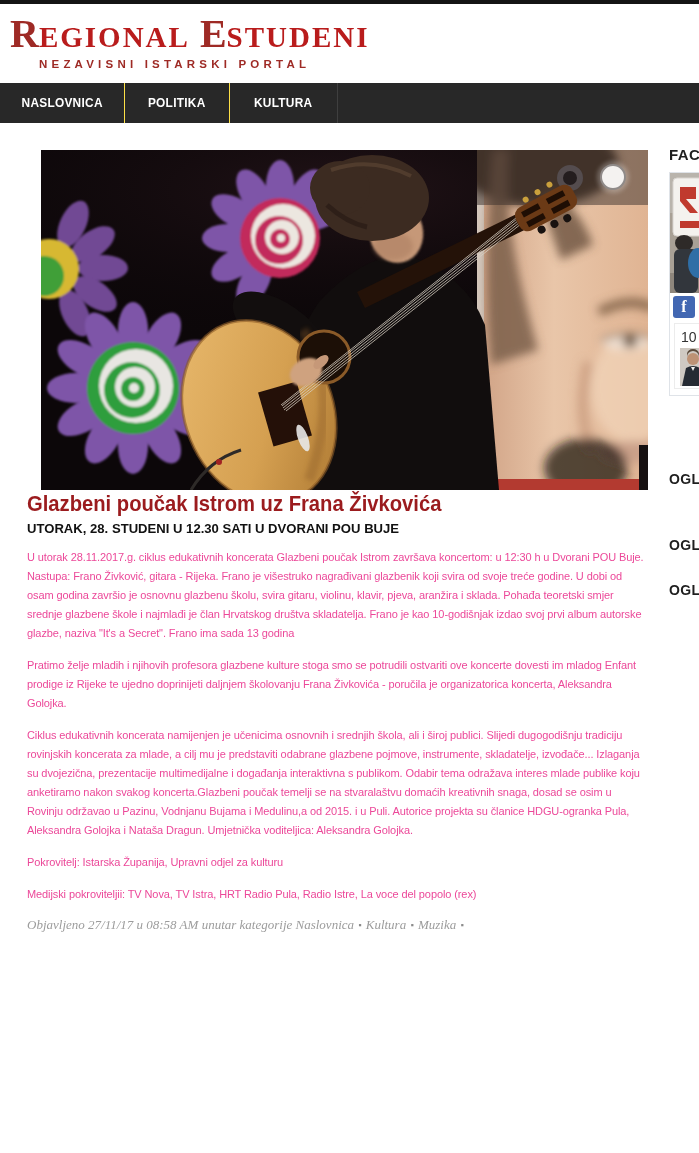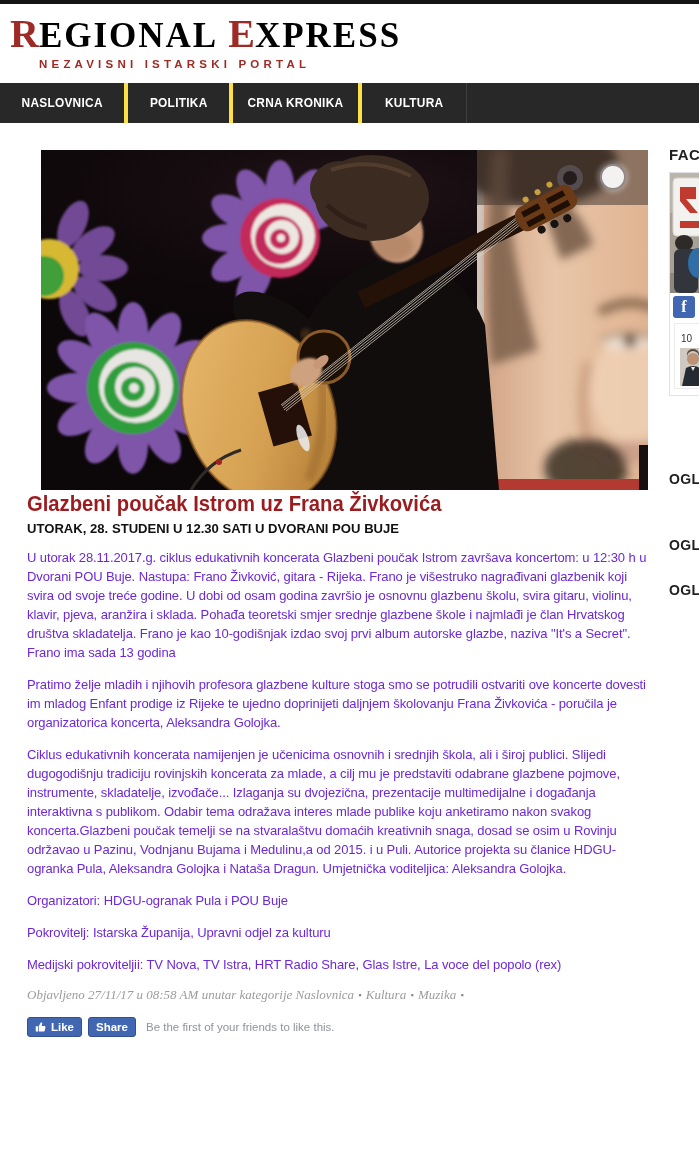--- a/index.html
+++ b/index.html
@@ -5,43 +5,43 @@
   html,body{margin:0;padding:0}
   body{width:699px;height:1153px;position:relative;background:#fff;overflow:hidden;
        font-family:"Liberation Sans",sans-serif;-webkit-font-smoothing:antialiased}
 
   
   .topbar{position:absolute;left:0;top:0;width:699px;height:4px;background:#141414}
 
   
   .logo{position:absolute;left:10px;top:10px;white-space:nowrap;cursor:pointer}
   .lg-cap{font-family:"Liberation Serif",serif;font-weight:700;font-size:40px;color:#9e2a25}
-  .lg-rest{font-family:"Liberation Serif",serif;font-weight:700;font-size:35px;color:#000000;letter-spacing:2px}
+  .lg-rest{font-family:"Liberation Serif",serif;font-weight:700;font-size:29px;color:#b91c1c;letter-spacing:2px}
   .lg-gap{display:inline-block;width:10px}
   .tagline{position:absolute;left:39px;top:58px;font-family:Liberation Sans, sans-serif;font-weight:700;
            font-size:11.5px;color:#9e2a25;letter-spacing:4.2px}
 
   
   .nav{position:absolute;left:0;top:83px;width:699px;height:40px;background:#282828;display:flex}
   .nav-item{height:40px;line-height:40px;text-align:center;color:#fff;font-size:13.5px;font-weight:700;
             cursor:pointer;box-sizing:border-box}
-  .nav-item + .nav-item{border-left:4px solid #fde047}
+  .nav-item + .nav-item{border-left:1px solid #fde047}
   .nav-label{display:inline-block;transform:scaleX(.88);transform-origin:center;letter-spacing:.3px}
   .nav-fill{border-left:1px solid #3f3f3f;flex:1}
 
   
   .photo{position:absolute;left:41px;top:150px;width:607px;height:340px;overflow:hidden}
 
   
   .content{position:absolute;left:27px;top:492px;width:622px}
   h1.title{margin:0 0 4px 0;font-size:21.5px;line-height:24px;color:#9b1b1e;font-weight:700;
            transform:scaleX(.94);transform-origin:left;white-space:nowrap}
   h2.subtitle{margin:0 0 10px 0;font-size:13.5px;line-height:18px;color:#111;font-weight:700;
            transform:scaleX(.97);transform-origin:left;white-space:nowrap}
-  .content p{margin:0 0 13px 0;font-size:13px;line-height:19px;color:#6d28d9;letter-spacing:-.1px}
+  .content p{margin:0 0 13px 0;font-size:11px;line-height:19px;color:#ec4899;letter-spacing:-.1px}
   .meta{margin-top:6px;font-family:"Liberation Serif",serif;font-style:italic;font-size:13px;color:#9c9c9c}
   .meta .cat{cursor:pointer}
   .meta .blt{font-style:normal;font-size:9px;color:#8a8a8a;vertical-align:1px;padding:0 1px}
 
   
   .fb-bar{margin-top:14px;display:flex;align-items:center}
   .fb-btn{background:#4267b2;border:1px solid #35508c;border-radius:3px;color:#fff;font-size:11.5px;
           font-weight:700;height:20px;line-height:18px;padding:0 7px;display:flex;align-items:center;
           cursor:pointer;box-sizing:border-box}
   .fb-btn svg{margin-right:4px}
@@ -55,37 +55,36 @@
   .sb-ogl-1{top:471px;font-size:14px}
   .sb-ogl-2{top:537px;font-size:14px}
   .sb-ogl-3{top:582px;font-size:14px}
   .fb-widget{position:absolute;left:0;top:172px;width:300px;height:224px;border:1px solid #dfe3e8;background:#fff;box-sizing:border-box}
   .fb-cover{position:relative;width:100%;height:120px;overflow:hidden;cursor:pointer}
   .fb-ficon{position:absolute;left:3px;top:123px;width:22px;height:22px;background:#4267b2;border-radius:3px;
             color:#fff;font-weight:700;font-size:16px;text-align:center;line-height:21px;cursor:pointer;
             font-family:"Liberation Serif",serif}
   .fb-card{position:absolute;left:4px;top:150px;width:290px;height:66px;background:#fff;border:1px solid #ececec;
            box-sizing:border-box;padding:4px 6px}
-  .fb-count{font-size:10px;color:#333}
+  .fb-count{font-size:14px;color:#333}
   .fb-man{position:absolute;left:5px;top:24px}
 </style>
 </head>
 <body>
 
 <div class="topbar"></div>
 
 <div class="logo">
-  <span class="lg-cap">R</span><span class="lg-rest">EGIONAL</span><span class="lg-gap"></span><span class="lg-cap">E</span><span class="lg-rest">XPRESS</span>
+  <span class="lg-cap">R</span><span class="lg-rest">EGIONAL</span><span class="lg-gap"></span><span class="lg-cap">E</span><span class="lg-rest">STUDENI</span>
 </div>
 <div class="tagline">NEZAVISNI ISTARSKI PORTAL</div>
 
 <div class="nav">
   <div class="nav-item" style="width:124px"><span class="nav-label">NASLOVNICA</span></div>
   <div class="nav-item" style="width:105px"><span class="nav-label">POLITIKA</span></div>
-  <div class="nav-item" style="width:129px"><span class="nav-label">CRNA KRONIKA</span></div>
   <div class="nav-item" style="width:108px"><span class="nav-label">KULTURA</span></div>
   <div class="nav-fill"></div>
 </div>
 
 <div class="photo">
 <svg width="607" height="340" viewBox="0 0 607 340">
   <defs>
     <linearGradient id="skin" x1="0" y1="0" x2="1" y2="0">
       <stop offset="0" stop-color="#cfa184"></stop>
           <stop offset=".45" stop-color="#e9c6a9"></stop>
@@ -248,46 +247,33 @@
   </g>
 </svg>
 </div>
 
 <div class="content">
   <h1 class="title">Glazbeni poučak Istrom uz Frana Živkovića</h1>
   <h2 class="subtitle">UTORAK, 28. STUDENI U 12.30 SATI U DVORANI POU BUJE</h2>
   <p>U utorak 28.11.2017.g. ciklus edukativnih koncerata Glazbeni poučak Istrom završava koncertom:  u 12:30 h u Dvorani  POU Buje. Nastupa: Frano Živković, gitara - Rijeka. Frano je višestruko nagrađivani glazbenik koji svira od svoje treće godine. U dobi od osam godina završio je osnovnu glazbenu školu, svira gitaru, violinu, klavir, pjeva, aranžira i sklada. Pohađa teoretski smjer srednje glazbene škole i najmlađi je član Hrvatskog društva skladatelja. Frano je kao 10-godišnjak izdao svoj prvi album autorske glazbe, naziva "It's a Secret". Frano ima sada 13 godina</p>
   <p>Pratimo želje mladih i njihovih profesora glazbene kulture  stoga smo se potrudili  ostvariti ove koncerte dovesti im mladog Enfant prodige iz Rijeke te ujedno doprinijeti daljnjem školovanju  Frana Živkovića - poručila je organizatorica koncerta, Aleksandra Golojka.</p>
   <p>Ciklus edukativnih koncerata namijenjen je učenicima osnovnih i srednjih škola, ali i široj publici. Slijedi dugogodišnju tradiciju rovinjskih koncerata za mlade, a cilj mu je predstaviti odabrane glazbene pojmove, instrumente, skladatelje, izvođače... Izlaganja su dvojezična, prezentacije multimedijalne i događanja interaktivna s publikom. Odabir tema odražava interes mlade publike koju anketiramo nakon svakog koncerta.Glazbeni poučak temelji se na stvaralaštvu domaćih kreativnih snaga, dosad se osim u Rovinju održavao u Pazinu, Vodnjanu Bujama i Medulinu,a od 2015. i u Puli. Autorice projekta su članice HDGU-ogranka Pula, Aleksandra Golojka i Nataša Dragun. Umjetnička voditeljica: Aleksandra Golojka.</p>
-  <p>Organizatori: HDGU-ogranak Pula i POU Buje</p>
   <p>Pokrovitelj: Istarska Županija, Upravni odjel za kulturu</p>
-  <p>Medijski pokroviteljii: TV Nova, TV Istra, HRT Radio Share, Glas Istre, La voce del popolo (rex)</p>
+  <p>Medijski pokroviteljii: TV Nova, TV Istra, HRT Radio Pula, Radio Istre, La voce del popolo (rex)</p>
 
   <div class="meta">
     <span>Objavljeno 27/11/17 u 08:58 AM unutar kategorije</span>
     <span class="cat">Naslovnica</span>
     <span class="blt">▪</span>
     <span class="cat">Kultura</span>
     <span class="blt">▪</span>
     <span class="cat">Muzika</span>
     <span class="blt">▪</span>
   </div>
 
-  <div class="fb-bar">
-    <div class="fb-btn">
-      <svg width="12" height="12" viewBox="0 0 16 16" fill="#fff">
-          <path d="M1 7h3v7H1zM5 14h6.2c.9 0 1.6-.6 1.8-1.4l1-4.2c.2-1-.5-1.9-1.5-1.9H9l.6-2.8C9.8 2.7 9.2 2 8.3 2c-.4 0-.8.2-1 .6L5 7z"></path>
-        </svg>
-      <span>Like</span>
-    </div>
-    <div class="fb-btn fb-share">
-      <span>Share</span>
-    </div>
-    <span class="fb-cta">Be the first of your friends to like this.</span>
-  </div>
 </div>
 
 <div class="sidebar">
   <div class="sb-head sb-facebook">FACEBOOK</div>
 
   <div class="fb-widget">
     <div class="fb-cover">
       <svg width="298" height="120" viewBox="0 0 298 120">
         <rect width="298" height="120" fill="#a8a095"></rect>
         <rect y="0" width="298" height="40" fill="#b9b4ac"></rect>

